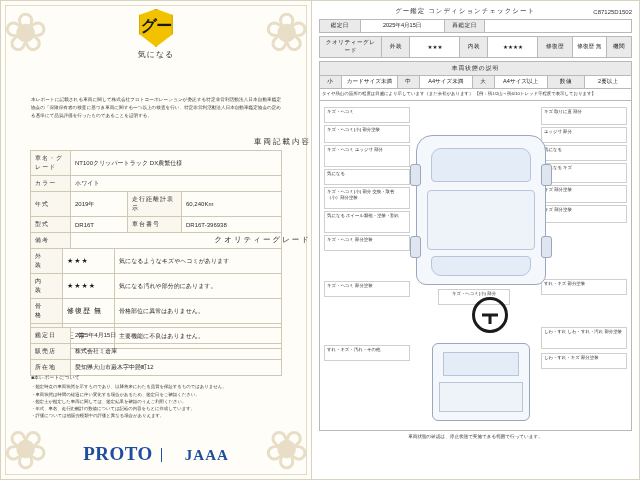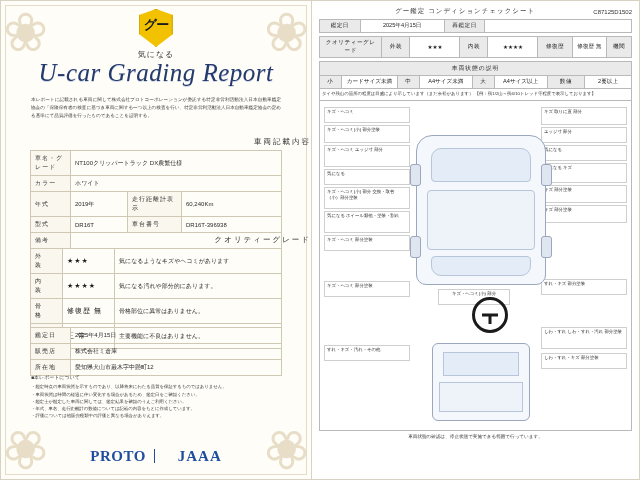--- a/index.html
+++ b/index.html
@@ -32,21 +32,21 @@
   .crest { position:absolute; left:50%; top:8px; transform:translateX(-50%); text-align:center; }
   .crest .shield {
     width:34px; height:38px; margin:0 auto;
     background:#f2c200;
     clip-path: polygon(50% 0, 100% 16%, 100% 66%, 50% 100%, 0 66%, 0 16%);
     position:relative;
     box-shadow:0 0 0 1px #c9a400 inset;
   }
   .crest .shield span{
     position:absolute; left:0; right:0; top:7px;
-    font-size:13px; font-weight:bold; color:#1a1a1a; letter-spacing:-1px;
+    font-size:16px; font-weight:bold; color:#1a1a1a; letter-spacing:-1px;
   }
   .crest .kanteidan { font-size:8px; color:#3a3a3a; margin-top:2px; letter-spacing:1px;}
 
   .title-script {
     position:absolute; top:58px; left:0; right:0; text-align:center;
     font-family:"Liberation Serif", serif; font-style:italic;
     font-size:25px; color:#243a6b; letter-spacing:.5px;
     text-shadow:0 1px 0 #cfd6e8;
   }
 
@@ -81,21 +81,21 @@
   .ftbl td { border:1px solid #cfc8b4; padding:3px 4px; height:14px; }
   .ftbl td.flbl { width:40px; background:#faf7ee; letter-spacing:1px; }
 
   .notes {
     position:absolute; top:372px; left:30px; right:30px;
     font-size:4.4px; line-height:1.65; color:#3a3a3a;
   }
   .notes .nt-title{ font-size:5px; margin-bottom:2px; }
 
   .logos { position:absolute; bottom:14px; left:0; right:0; text-align:center; }
-  .logos .proto { font-family:"Liberation Serif", serif; font-weight:bold; font-size:15px; color:#1f4ea1; letter-spacing:.5px;}
+  .logos .proto { font-family:"Liberation Serif", serif; font-weight:bold; font-size:19px; color:#1f4ea1; letter-spacing:.5px;}
   .logos .jaaa { font-family:"Liberation Serif", serif; font-weight:bold; font-size:15px; color:#1f4ea1; letter-spacing:1px; margin-left:14px;}
   .logos .bar { display:inline-block; width:1px; height:14px; background:#1f4ea1; margin:0 4px; vertical-align:-2px;}
 
   
   .right {
     position:relative; width:328px; height:480px;
     background:#ffffff; border:1px solid #d8d2c2; border-left:none;
     padding:6px 7px;
   }
   .r-head { display:flex; align-items:center; justify-content:space-between; font-size:6.5px; color:#333; }
@@ -175,21 +175,20 @@
     <div class="flour fl-bl">❀</div>
     <div class="flour fl-br">❀</div>
 
     <div class="crest">
       <div class="shield">
         <span>グー</span>
       </div>
       <div class="kanteidan">気になる</div>
     </div>
 
-    <div class="title-script">U-car Grading Report</div>
 
     <div class="blurb">本レポートに記載される車両に関して株式会社プロトコーポレーションが委託する特定非営利活動法人日本自動車鑑定協会の「保険保有者の検査に基づき車両に関する一つ以上の検査を行い、特定非営利活動法人日本自動車鑑定協会の定める基準にて品質評価を行ったものであることを証明する。</div>
 
     <div class="veh-wrap">
       <div class="sec-title">車両記載内容</div>
       <table class="tbl">
         <tbody>
             <tr>
           <td class="lbl">車名・グレード</td>
           <td colspan="3">NT100クリッパートラック DX農繁仕様</td>

